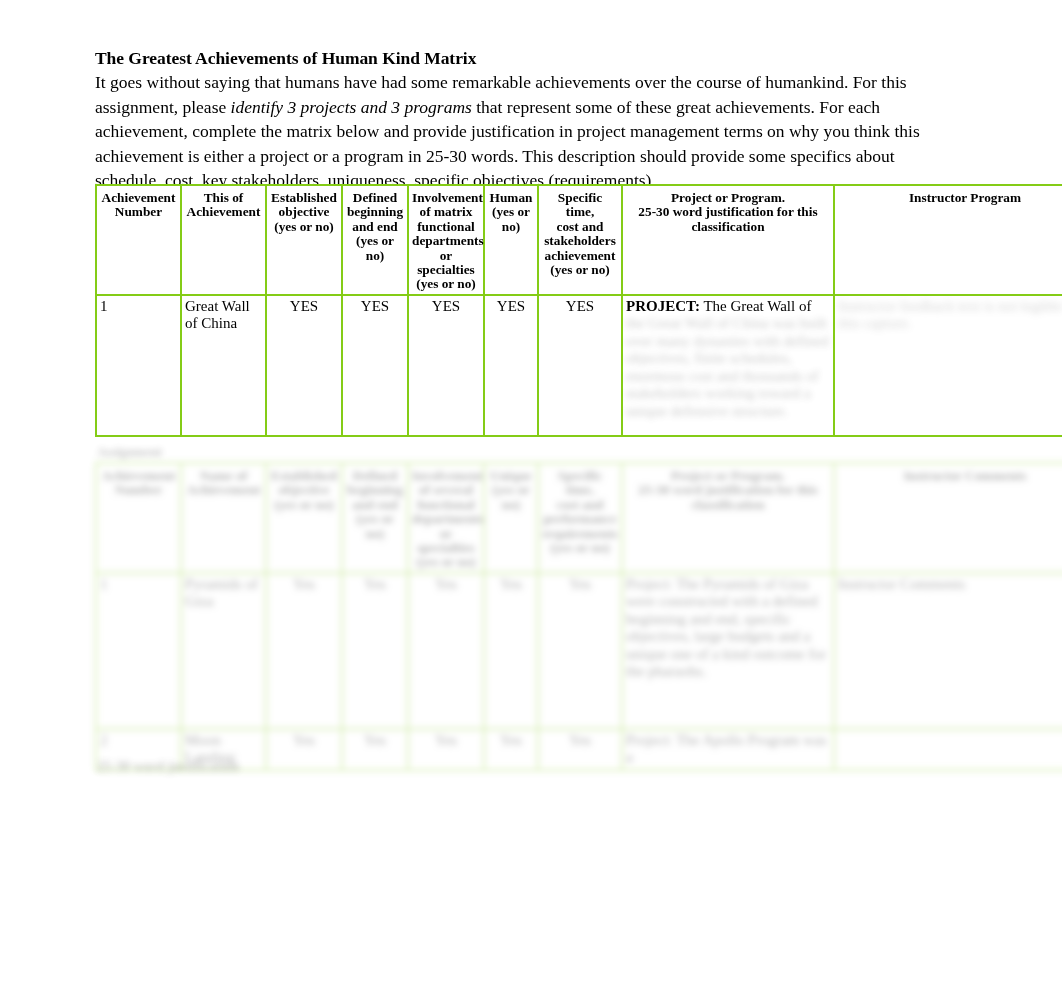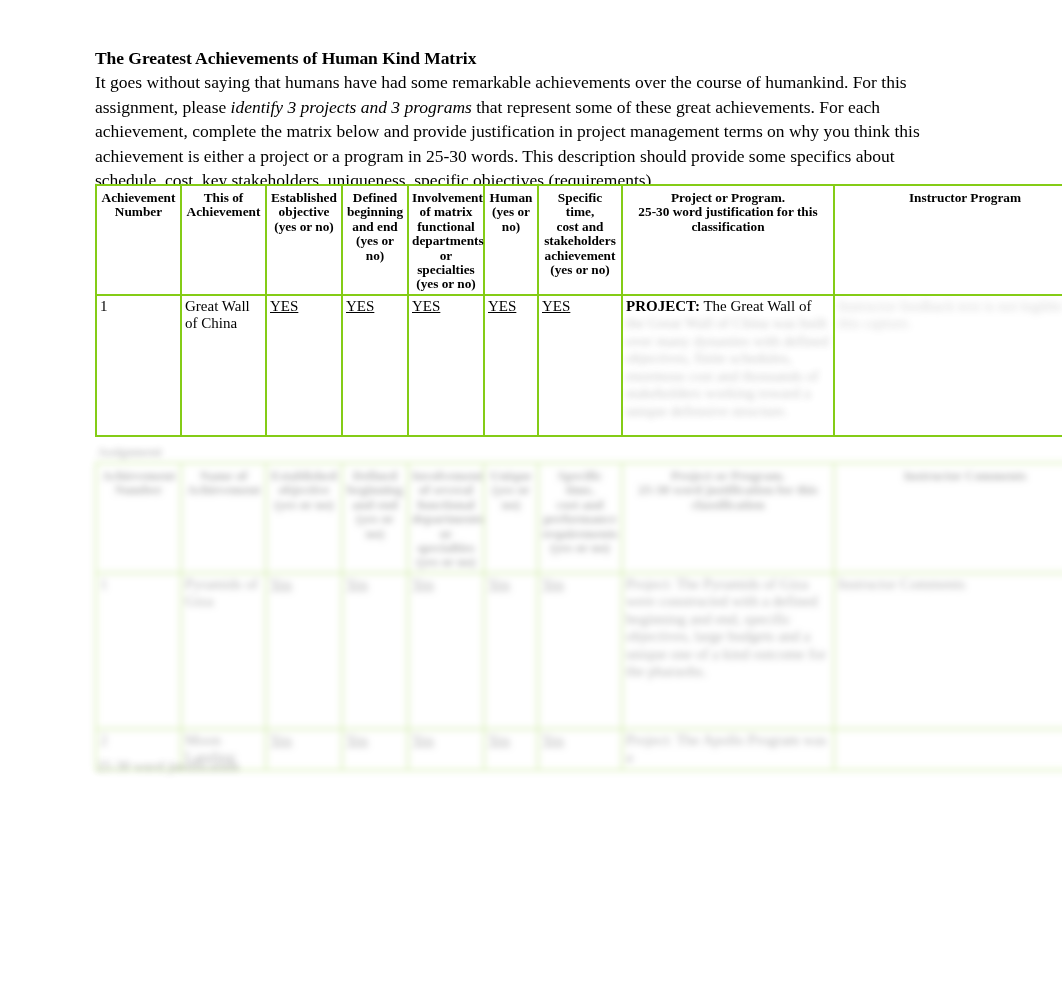--- a/index.html
+++ b/index.html
@@ -93,21 +93,21 @@
   .col-num   { width: 85px; }
   .col-name  { width: 85px; }
   .col-est   { width: 76px; }
   .col-def   { width: 66px; }
   .col-inv   { width: 76px; }
   .col-uni   { width: 54px; }
   .col-spec  { width: 84px; }
   .col-proj  { width: 212px; }
   .col-inst  { width: 262px; }
 
-  .c { text-align: left; text-decoration: underline; }
+  .c { text-align: center; }
 
   .num-cell { text-align: left; padding-left: 5px; }
   .name-cell { text-align: left; padding-left: 8px; }
 
   .row-body td { height: 135px; }
 
   .proj-cell { text-align: left; padding-left: 4px; margin-top: 16px; }
   .proj-cell .lead { font-weight: bold; }
 
   

